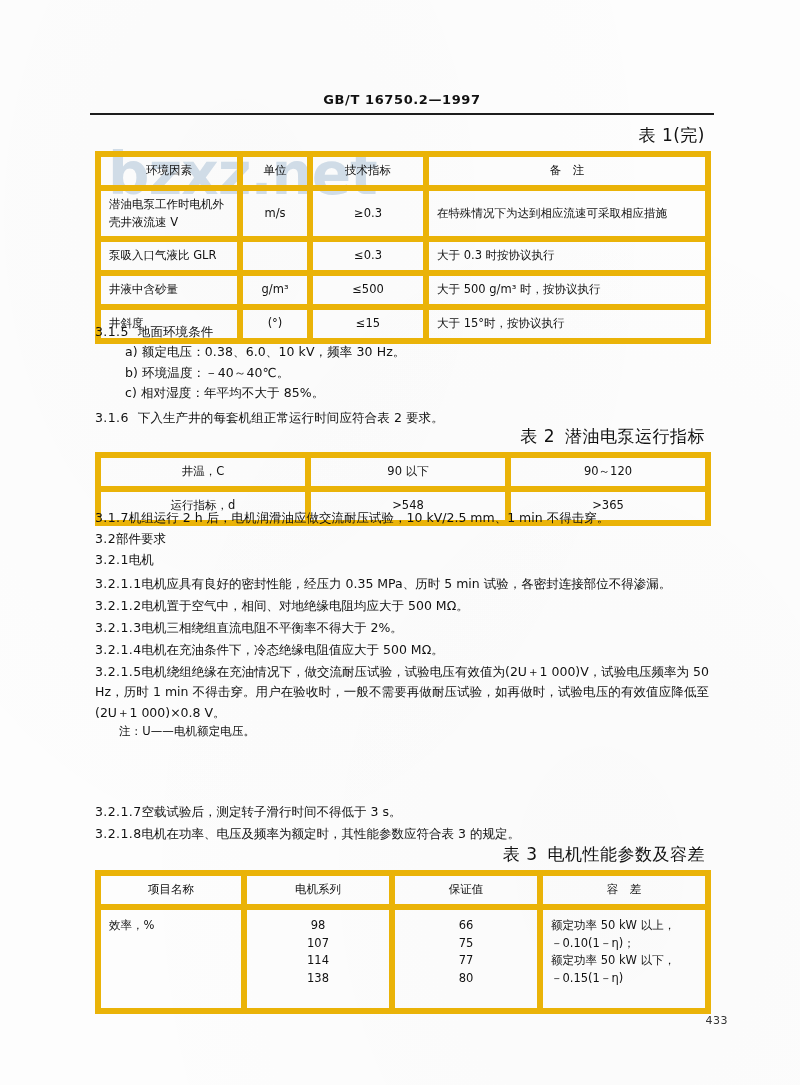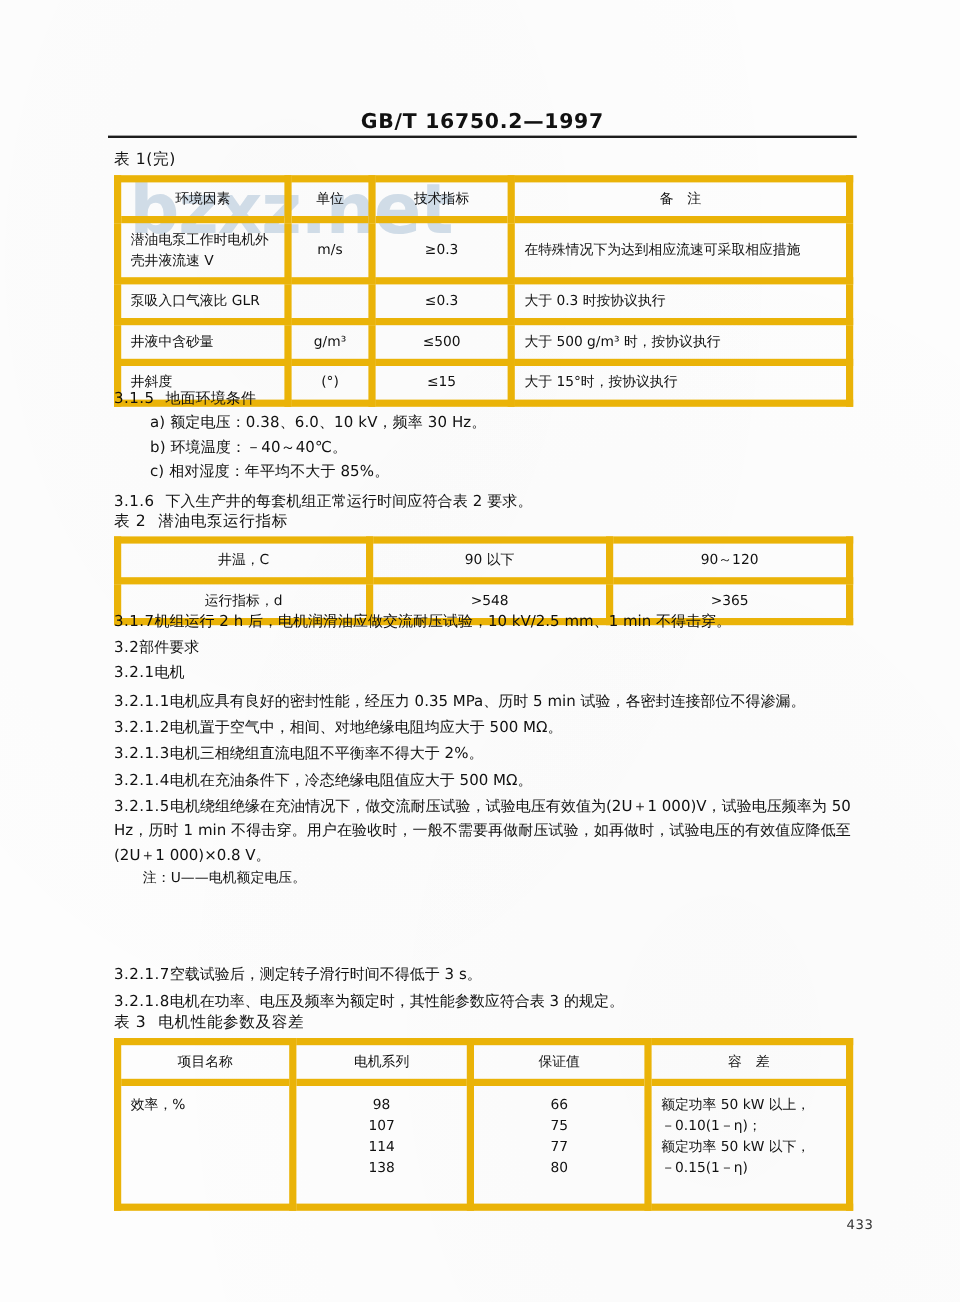--- a/index.html
+++ b/index.html
@@ -52,39 +52,39 @@
     left: 0; top: 0; right: 0; bottom: 0;
   }
 
   
   .std-header {
     position: absolute;
     left: 90px;
     top: 92px;
     width: 624px;
     text-align: center;
-    font-size: 17px;
+    font-size: 13px;
     letter-spacing: 0.6px;
     font-weight: 600;
     color: #111;
   }
   .std-header .gb { font-weight: 700; }
   .header-rule {
     position: absolute;
     left: 90px;
     top: 113px;
     width: 624px;
     height: 2px;
     background: #1d1d1d;
   }
 
   
   .tbl-caption {
-    text-align: left;
-    font-size: 13px;
+    text-align: right;
+    font-size: 17px;
     color: #111;
     margin: 0 0 4px 0;
     letter-spacing: 0.5px;
   }
   .tbl-caption .cap-gap { display: inline-block; width: 10px; }
 
   
   table.doc-table {
     border-collapse: collapse;
     width: 610px;

